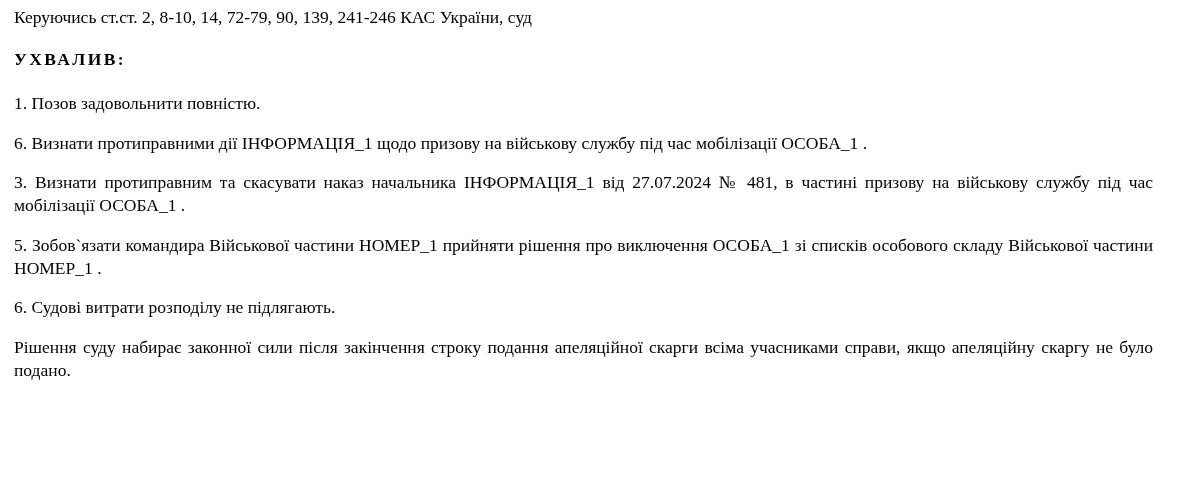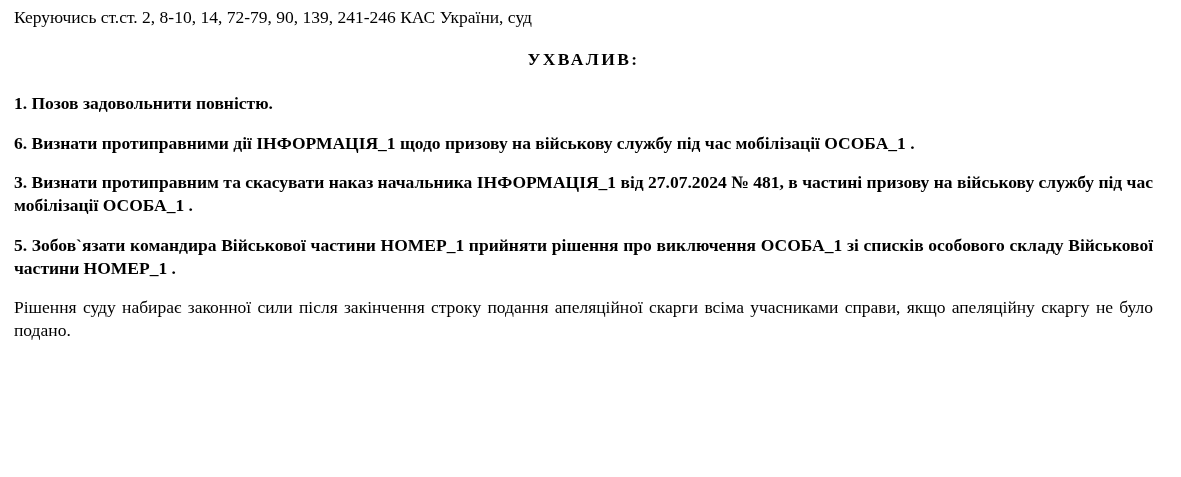--- a/index.html
+++ b/index.html
@@ -27,42 +27,41 @@
     margin: 0 0 17px 0;
   }
   .para.lead {
     text-align: left;
     margin-bottom: 20px;
   }
   .para.last {
     margin-bottom: 0;
   }
   .heading {
-    text-align: center;
     font-size: 17.5px;
     font-weight: bold;
     letter-spacing: 2.4px;
     margin: 0 0 22px 0;
   }
   .item {
     margin-bottom: 17px;
-    font-weight: bold;
   }
   .final {
   }
 </style>
 </head>
 <body>
 
 <div class="page">
 
   <p class="para lead">Керуючись ст.ст. 2, 8-10, 14, 72-79, 90, 139, 241-246 КАС України, суд</p>
 
   <div class="heading">УХВАЛИВ:</div>
 
   <p class="para item">1. Позов задовольнити повністю.</p>
   <p class="para item">6. Визнати протиправними дії ІНФОРМАЦІЯ_1 щодо призову на військову службу під час мобілізації ОСОБА_1 .</p>
   <p class="para item">3. Визнати протиправним та скасувати наказ начальника ІНФОРМАЦІЯ_1 від 27.07.2024 № 481, в частині призову на військову службу під час мобілізації ОСОБА_1 .</p>
   <p class="para item">5. Зобов`язати командира Військової частини НОМЕР_1 прийняти рішення про виключення ОСОБА_1 зі списків особового складу Військової частини НОМЕР_1 .</p>
+  <p class="para item">6. Судові витрати розподілу не підлягають.</p>
 
   <p class="para final last">Рішення суду набирає законної сили після закінчення строку подання апеляційної скарги всіма учасниками справи, якщо апеляційну скаргу не було подано.</p>
 
 </div>
 
 </body></html>

